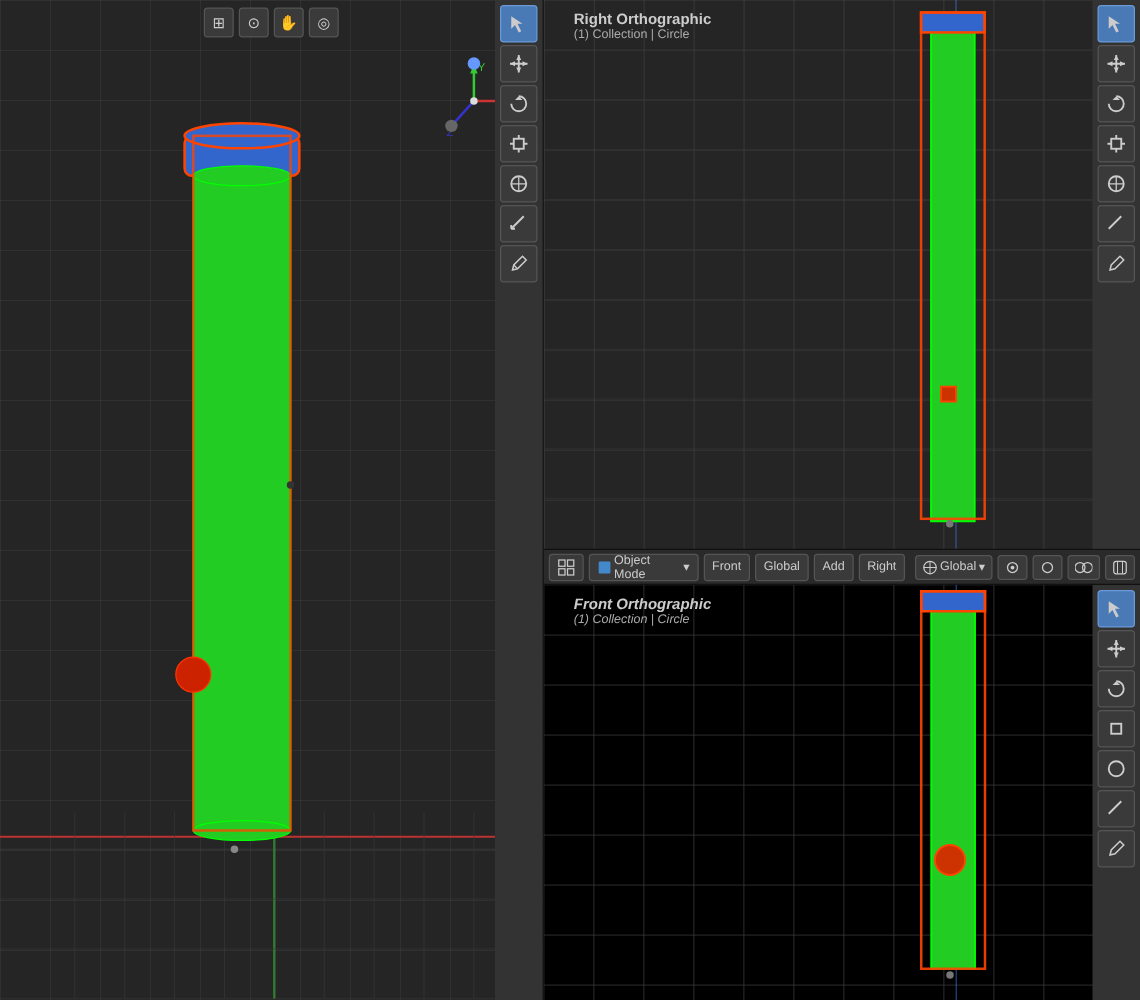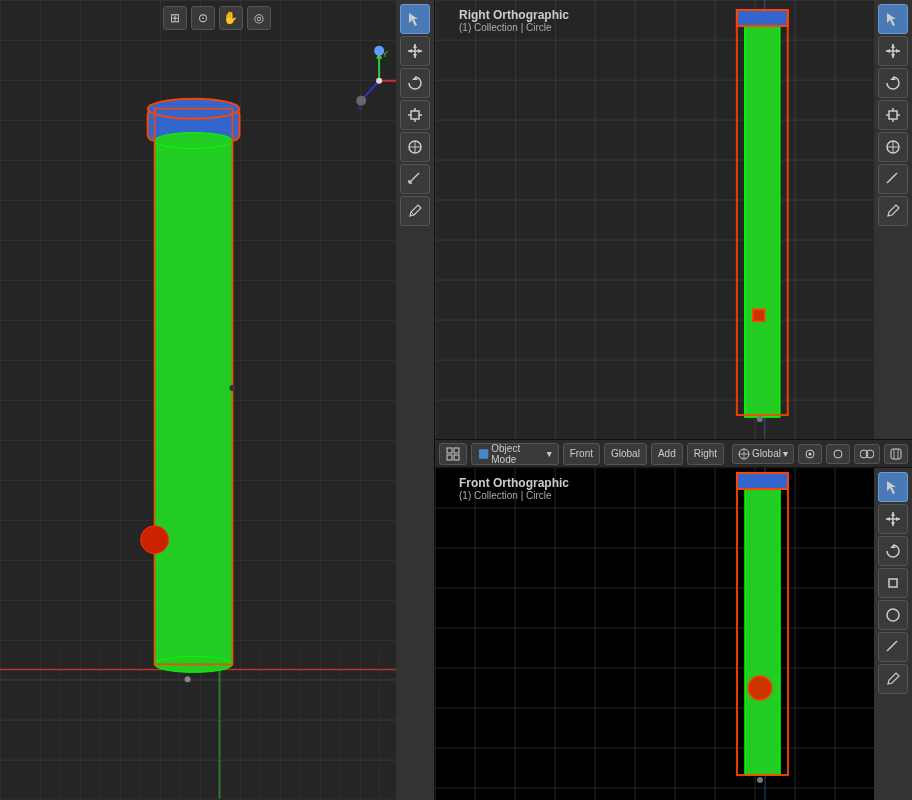--- a/index.html
+++ b/index.html
@@ -482,21 +482,21 @@
           <svg width="12" height="12" viewBox="0 0 12 12">
             <rect x="1" y="1" width="10" height="10" fill="none" stroke="#ccc" stroke-width="1" rx="2"></rect>
             <line x1="4" y1="1" x2="4" y2="11" stroke="#ccc" stroke-width="0.8"></line>
             <line x1="8" y1="1" x2="8" y2="11" stroke="#ccc" stroke-width="0.8"></line>
           </svg>
         </div>
       </div>
 
       <div class="grid-bg" style="top:28px;" data-name="grid-bg-bottom"></div>
 
-      <div class="viewport-label" style="top:36px;" data-name="right-bottom-label">
+      <div class="viewport-label" style="top:36px;font-style:italic;" data-name="right-bottom-label">
         <div class="view-name" data-name="right-bottom-view-name">Front Orthographic</div>
         <div class="collection-name" data-name="right-bottom-collection">(1) Collection | Circle</div>
       </div>
 
       <svg class="viewport-svg" style="top:28px; height:calc(100% - 28px);" data-name="right-bottom-svg" viewBox="0 0 477 332">
 
     <line x1="0" y1="0" x2="0" y2="332" stroke="#3a3a3a" stroke-width="0.5"></line>
     <line x1="40" y1="0" x2="40" y2="332" stroke="#3a3a3a" stroke-width="0.5"></line>
     <line x1="80" y1="0" x2="80" y2="332" stroke="#3a3a3a" stroke-width="0.5"></line>
     <line x1="120" y1="0" x2="120" y2="332" stroke="#3a3a3a" stroke-width="0.5"></line>

